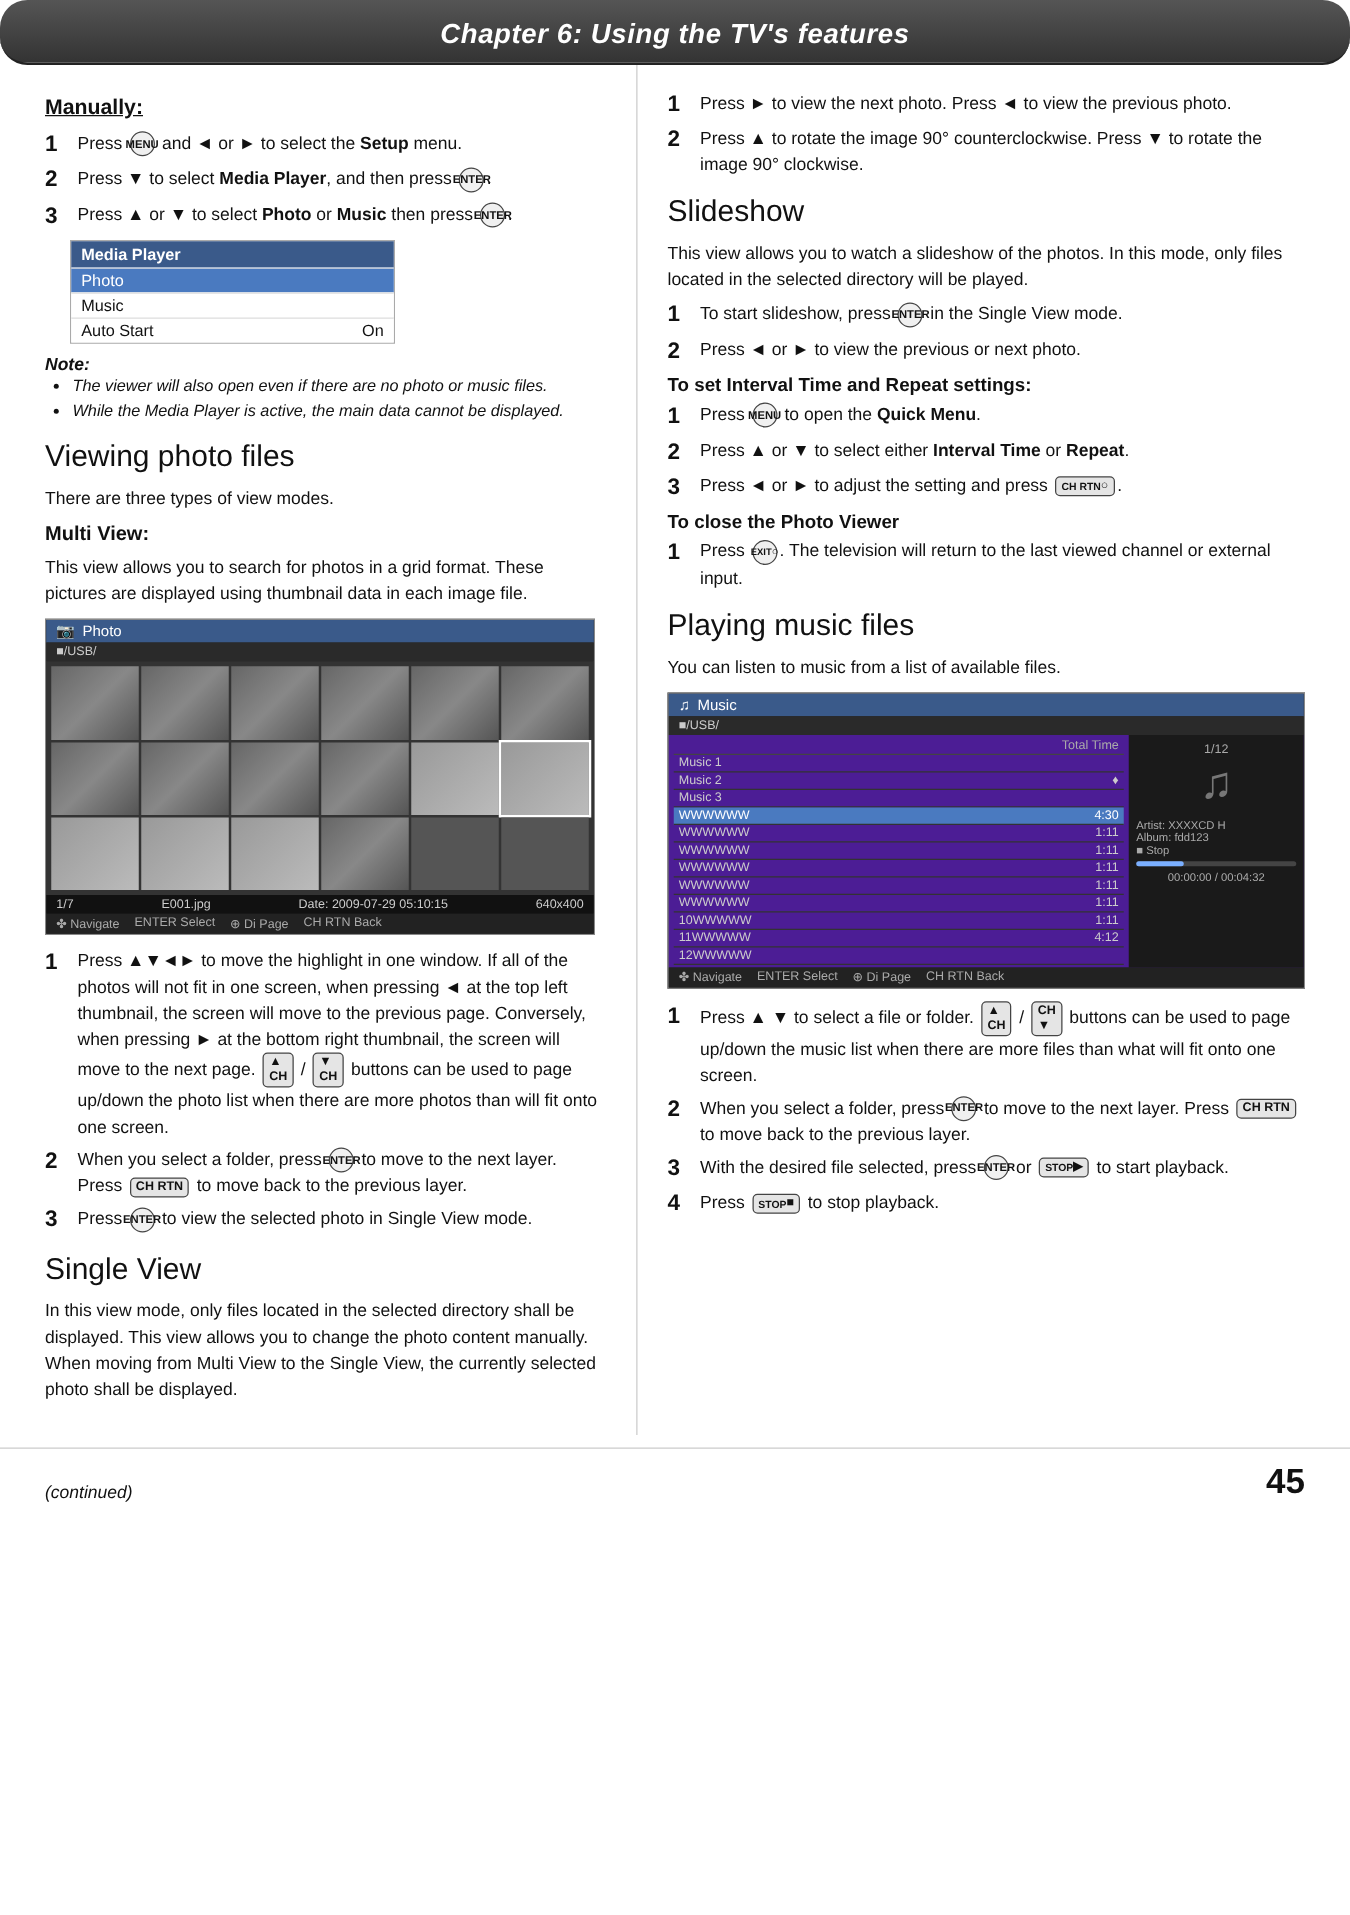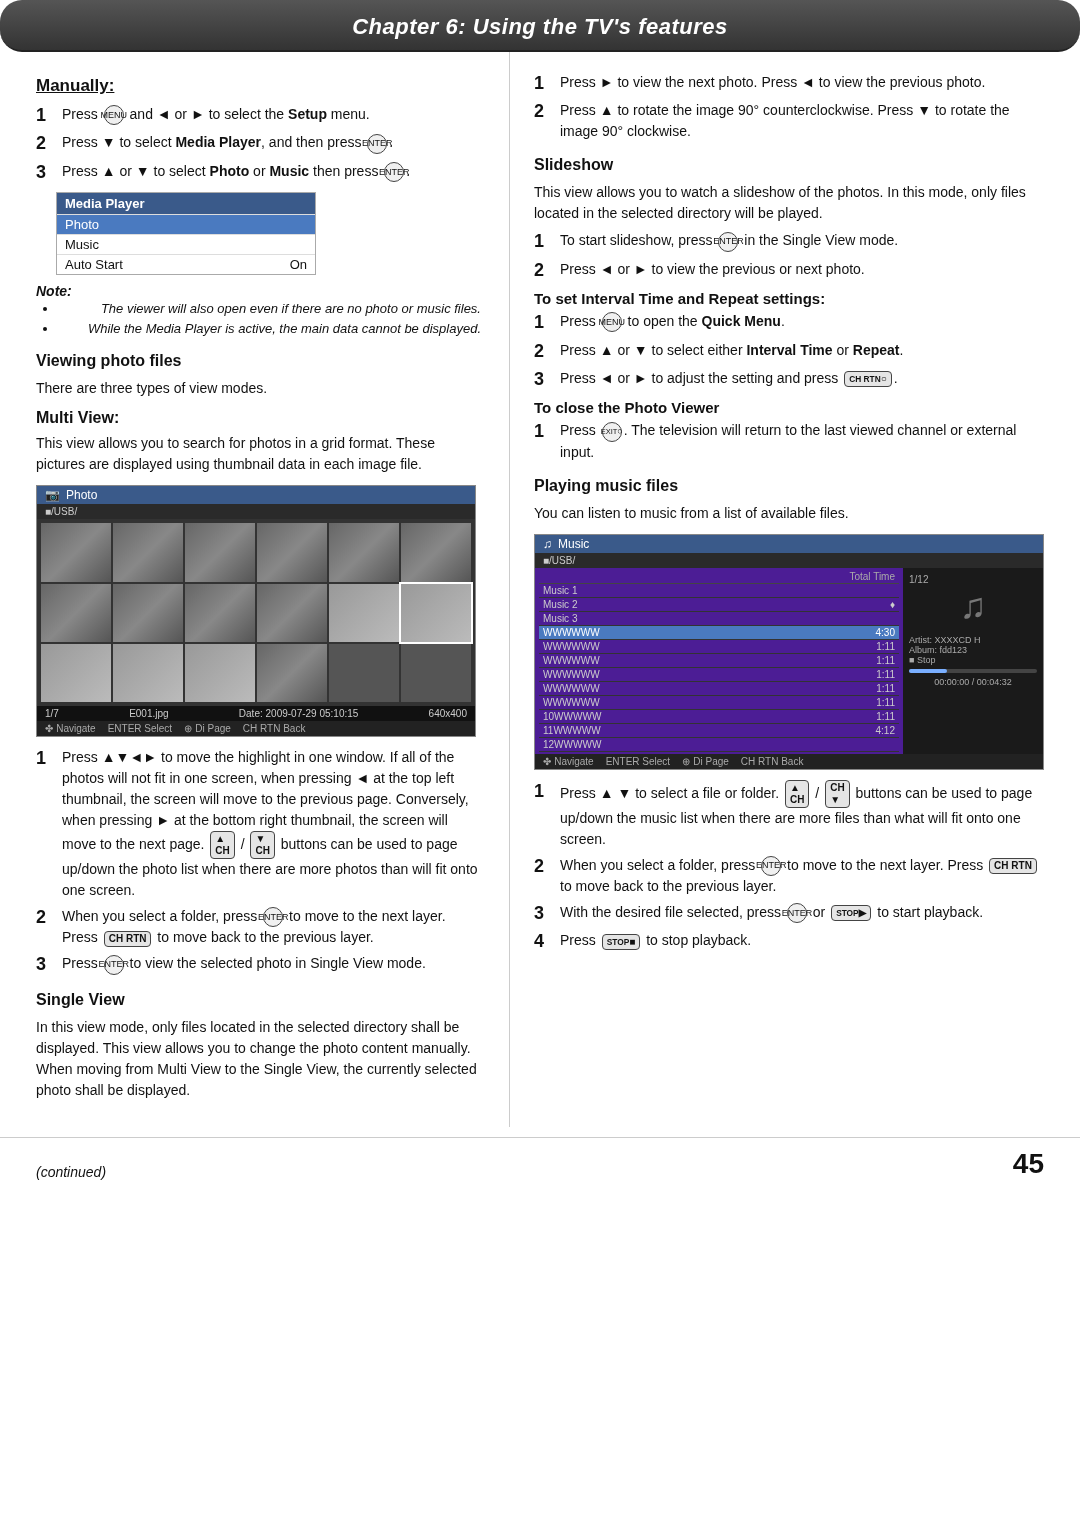--- a/index.html
+++ b/index.html
@@ -40,22 +40,22 @@
       border-right: 1px solid #ccc;
     }
 
     
     .right-col {
       width: 570px;
       padding: 20px 36px 20px 24px;
     }
 
     h2 {
-      font-size: 16px;
-      font-weight: bold;
+      font-size: 24px;
+      font-weight: normal;
       margin-bottom: 8px;
       margin-top: 14px;
     }
 
     h3 {
       font-size: 16px;
       font-weight: bold;
       margin-bottom: 6px;
       margin-top: 10px;
     }
@@ -123,21 +123,21 @@
       white-space: nowrap;
     }
 
     .btn-circle {
       display: inline-flex;
       align-items: center;
       justify-content: center;
       border: 1.5px solid #444;
       border-radius: 50%;
       font-size: 9px;
-      font-weight: normal;
+      font-weight: bold;
       width: 20px;
       height: 20px;
       margin: 0 2px;
       background: #f0f0f0;
       vertical-align: middle;
       line-height: 1;
       white-space: nowrap;
     }
 
     
@@ -175,21 +175,20 @@
       font-weight: bold;
       font-size: 14px;
     }
 
     .note-list {
       list-style: disc;
       margin-left: 22px;
       font-size: 13px;
       font-style: italic;
       line-height: 1.5;
-      text-align: right;
     }
 
     
     .photo-viewer {
       border: 1px solid #888;
       margin: 10px 0;
       background: #222;
       width: 440px;
     }
 
@@ -679,21 +678,21 @@
             <div class="music-item">
                 <span>11WWWWW</span>
                 <span>4:12</span>
               </div>
             <div class="music-item">
                 <span>12WWWWW</span>
                 <span></span>
               </div>
           </div>
           <div class="music-info-panel">
-            <div style="font-size:10px;color:#aaa;text-align:left;width:100%;">1/12</div>
+            <div style="font-size:10px;color:#aaa;text-align:center;width:100%;">1/12</div>
             <div class="music-note-icon">♫</div>
             <div class="music-info-text">Artist: XXXXCD H</div>
             <div class="music-info-text">Album: fdd123</div>
             <div class="music-info-text">■ Stop</div>
             <div class="music-progress">
               <div class="music-progress-fill"></div>
             </div>
             <div class="music-time">00:00:00 / 00:04:32</div>
           </div>
         </div>

